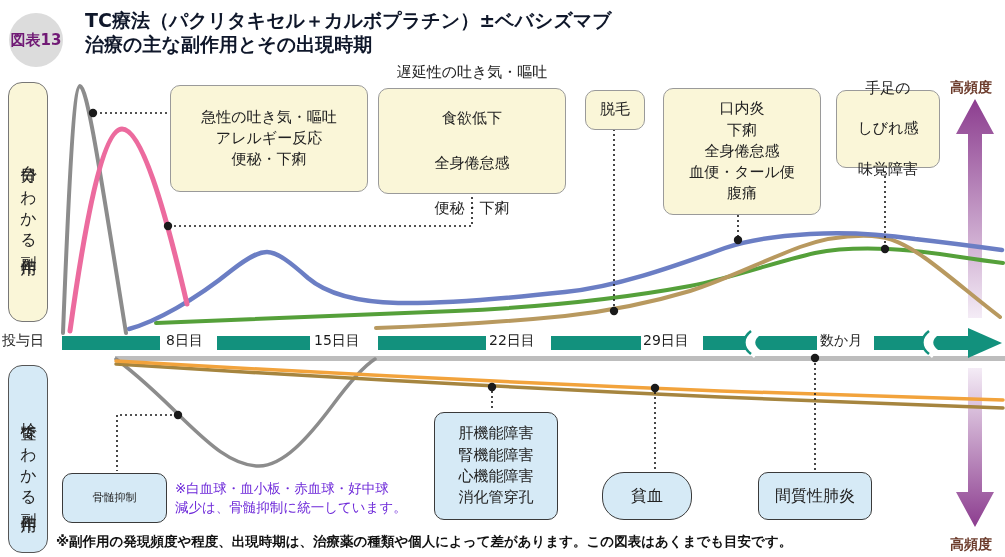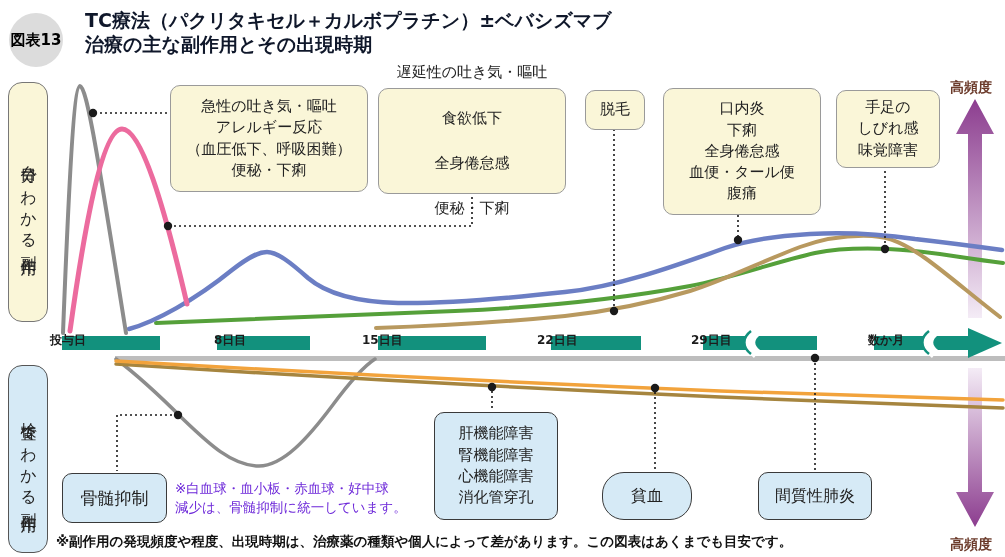--- a/index.html
+++ b/index.html
@@ -1,33 +1,33 @@
 <!DOCTYPE html>
 <html style="--accent_teal: #12917D; --curve_gray: #8C8C8C; --curve_pink: #EC6B9E; --curve_blue: #6B7EC4; --curve_green: #55A03A; --curve_tan: #B8995F; --curve_orange: #F2A33C; --curve_dark_tan: #A6853F; --arrow_purple: #8C3D8F; --box_yellow_bg: #FAF6D8; --box_blue_bg: #D6EAF6; --freq_label_color: #6B3A2A; --connector_black: #1a1a1a; --baseline_gray: #BDBDBD;"><head>
 <meta charset="utf-8">
 <style>
   html,body{margin:0;padding:0;background:#fff;}
   body{font-family:"DejaVu Sans","Liberation Sans",sans-serif;}
   .page{position:relative;width:1005px;height:557px;background:#fff;overflow:hidden;}
   .abs{position:absolute;}
   svg{position:absolute;left:0;top:0;}
   .badge{left:9px;top:13px;width:54px;height:54px;border-radius:50%;background:#dcdcdc;
-         display:flex;align-items:center;justify-content:center;font-size:15px;font-weight:bold;color:#000000;}
+         display:flex;align-items:center;justify-content:center;font-size:15px;font-weight:bold;color:#701a75;}
   .title{left:85px;top:8px;font-size:19px;font-weight:bold;color:#0f172a;line-height:1.28;}
   .box-yellow{background:var(--box_yellow_bg);border:1.6px solid #9a9a9a;border-radius:10px;
          display:flex;flex-direction:column;align-items:center;justify-content:center;
          font-size:15px;color:#222;line-height:1.42;text-align:center;}
   .box-blue{background:var(--box_blue_bg);border:1.6px solid #3a3a3a;border-radius:10px;
          display:flex;flex-direction:column;align-items:center;justify-content:center;
          font-size:15px;color:#222;line-height:1.42;text-align:center;}
   .vlabel{writing-mode:vertical-rl;text-orientation:upright;letter-spacing:3px;
          display:flex;align-items:center;justify-content:center;font-size:16px;color:#222;}
   .ylabel{background:var(--box_yellow_bg);border:1.6px solid #777;border-radius:14px;}
   .blabel{background:var(--box_blue_bg);border:1.6px solid #555;border-radius:14px;}
-  .tick{font-size:12px;color:#1c1c1c;font-weight:700;margin-left:48px;}
+  .tick{font-size:14px;color:#1c1c1c;font-weight:400;}
   .freq{font-size:14px;font-weight:bold;color:var(--freq_label_color);}
   .note{font-size:13.5px;color:#6d28d9;line-height:1.4;}
   .footnote{font-size:13.5px;font-weight:bold;color:#111;}
 </style>
 </head>
 <body>
 
 <div class="page">
 
   <svg width="1005" height="557" viewBox="0 0 1005 557">
@@ -103,53 +103,52 @@
 
   <div class="abs freq" style="left:950px;top:79px;">高頻度</div>
   <div class="abs freq" style="left:950px;top:536px;">高頻度</div>
 
   <div class="abs vlabel ylabel" style="left:8px;top:82px;width:38px;height:238px;">自分でわかる副作用</div>
   <div class="abs vlabel blabel" style="left:8px;top:365px;width:38px;height:186px;">検査でわかる副作用</div>
 
   <div class="abs box-yellow" style="left:170px;top:85px;width:196px;height:105px;">
     <div>急性の吐き気・嘔吐</div>
     <div>アレルギー反応</div>
-    <div>（血圧低下、呼吸困難）</div>
     <div>便秘・下痢</div>
   </div>
   <div class="abs box-yellow" style="left:378px;top:88px;width:186px;height:104px;gap:24px;">
     <div>遅延性の吐き気・嘔吐</div>
     <div>食欲低下</div>
     <div>全身倦怠感</div>
     <div>便秘・下痢</div>
   </div>
   <div class="abs box-yellow" style="left:585px;top:90px;width:58px;height:38px;">
     <div>脱毛</div>
   </div>
   <div class="abs box-yellow" style="left:663px;top:88px;width:156px;height:125px;">
     <div>口内炎</div>
     <div>下痢</div>
     <div>全身倦怠感</div>
     <div>血便・タール便</div>
     <div>腹痛</div>
   </div>
-  <div class="abs box-yellow" style="left:836px;top:90px;width:102px;height:76px;">
+  <div class="abs box-yellow" style="left:836px;top:90px;width:102px;height:76px;gap:19px;">
     <div>手足の</div>
     <div>しびれ感</div>
     <div>味覚障害</div>
   </div>
 
   <div class="abs tick" style="left:2px;top:332px;">投与日</div>
   <div class="abs tick" style="left:166px;top:332px;">8日目</div>
   <div class="abs tick" style="left:314px;top:332px;">15日目</div>
   <div class="abs tick" style="left:489px;top:332px;">22日目</div>
   <div class="abs tick" style="left:643px;top:332px;">29日目</div>
   <div class="abs tick" style="left:820px;top:332px;">数か月</div>
 
-  <div class="abs box-blue" style="left:62px;top:473px;width:103px;height:48px;font-size:17px;">
+  <div class="abs box-blue" style="left:62px;top:473px;width:103px;height:48px;font-size:11px;">
     <div>骨髄抑制</div>
   </div>
   <div class="abs box-blue" style="left:434px;top:412px;width:122px;height:106px;">
     <div>肝機能障害</div>
     <div>腎機能障害</div>
     <div>心機能障害</div>
     <div>消化管穿孔</div>
   </div>
   <div class="abs box-blue" style="left:602px;top:472px;width:88px;height:46px;font-size:16px;border-radius:22px;">
     <div>貧血</div>

